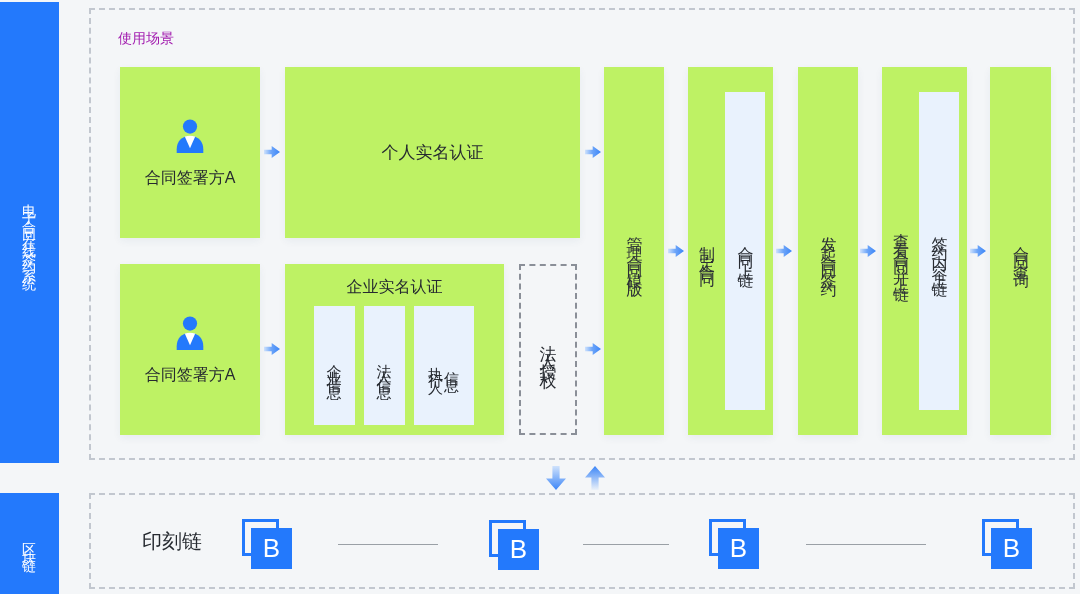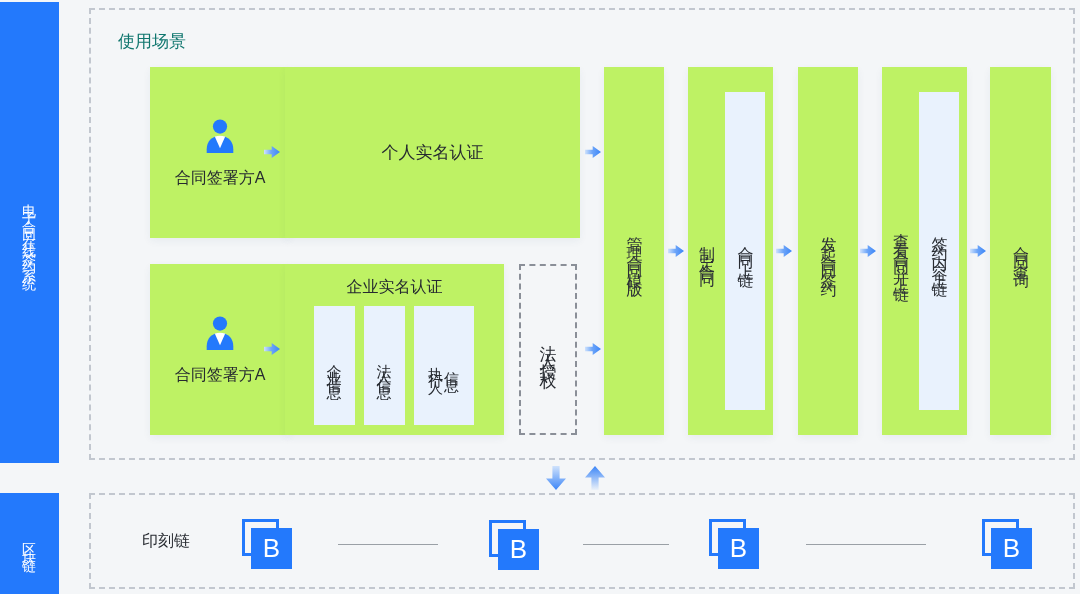--- a/index.html
+++ b/index.html
@@ -18,28 +18,28 @@
   .side-bar.top { top:2px; height:461px; }
   .side-bar.bottom { top:493px; height:101px; }
   .vtext { writing-mode:vertical-rl; text-orientation:upright; }
   .side-bar .vtext { color:#fff; font-size:14px; letter-spacing:8px; }
 
   
   .dash-box { position:absolute; border:2px dashed #c2c7cf; }
   .scene { left:89px; top:8px; width:986px; height:452px; }
   .chain { left:89px; top:493px; width:986px; height:96px; }
 
-  .scene-title { position:absolute; left:27px; top:20px; font-size:17px; color:#0f766e; }
+  .scene-title { position:absolute; left:27px; top:20px; font-size:14px; color:#a21caf; }
 
   .card {
     position:absolute; background:#bef264;
     box-shadow:0 3px 8px rgba(40,60,100,0.06);
   }
   .party { left:29px; width:140px; height:171px;
-    display:flex; flex-direction:column; align-items:center; justify-content:center; gap:8px;margin-left:30px; }
+    display:flex; flex-direction:column; align-items:center; justify-content:center; gap:8px; }
   .party.a { top:57px; } .party.b { top:254px; }
   .party .name { font-size:16px; }
 
   .personal-auth { left:194px; top:57px; width:295px; height:171px;
     display:flex; align-items:center; justify-content:center; font-size:17px; }
 
   .enterprise { left:194px; top:254px; width:219px; height:171px; }
   .enterprise .ent-title { position:absolute; top:13px; left:0; right:0; text-align:center; font-size:16px; }
   .ent-sub { position:absolute; top:42px; background:var(--light_fill,#e9f2fd);
     height:119px; display:flex; align-items:center; justify-content:center; }
@@ -66,21 +66,21 @@
     background:linear-gradient(90deg,#cfe2fc 0%,#6ea6f9 45%,#3b85f7 100%);
     clip-path:polygon(0 32%,48% 32%,48% 0,100% 50%,48% 100%,48% 68%,0 68%); }
   .arr-d { position:absolute; width:20px; height:24px;
     background:linear-gradient(180deg,#cfe2fc,#3b85f7);
     clip-path:polygon(32% 0,68% 0,68% 52%,100% 52%,50% 100%,0 52%,32% 52%); }
   .arr-u { position:absolute; width:20px; height:24px;
     background:linear-gradient(0deg,rgba(203,224,252,0.2),#3b85f7);
     clip-path:polygon(50% 0,100% 48%,68% 48%,68% 100%,32% 100%,32% 48%,0 48%); }
 
   
-  .chain-label { position:absolute; left:51px; top:50%; transform:translateY(-50%); font-size:16px; }
+  .chain-label { position:absolute; left:51px; top:50%; transform:translateY(-50%); font-size:20px; }
   .bnode { position:absolute; width:50px; height:50px; }
   .bnode-back { position:absolute; left:0; top:0; width:37px; height:37px;
     border:3px solid var(--accent,#2379fc); }
   .bnode-front { position:absolute; left:9px; top:9px; width:41px; height:41px;
     background:var(--accent,#2379fc); color:#fff; font-size:26px; font-weight:500;
     display:flex; align-items:center; justify-content:center; }
   .node-line { position:absolute; top:49px; border-top:1px solid #9aa0a6; }
 </style>
 </head>
 <body>

